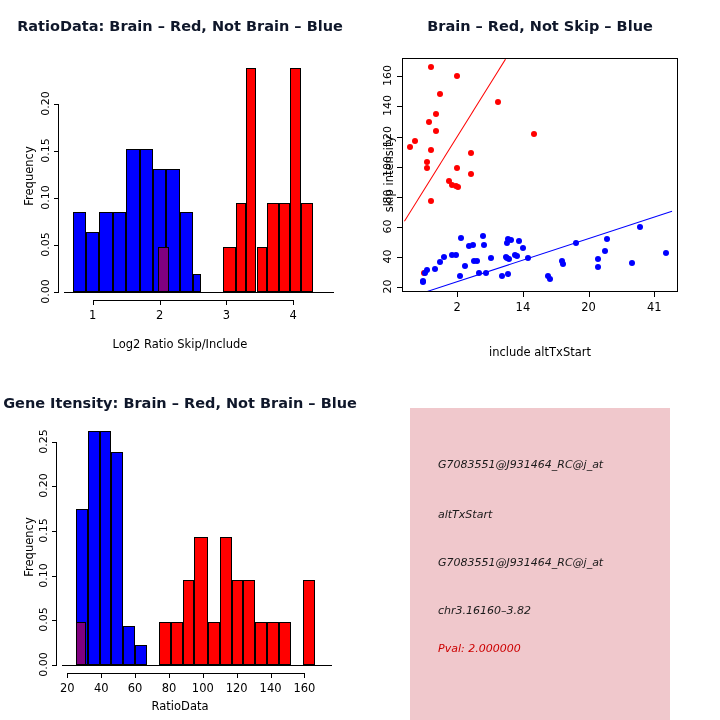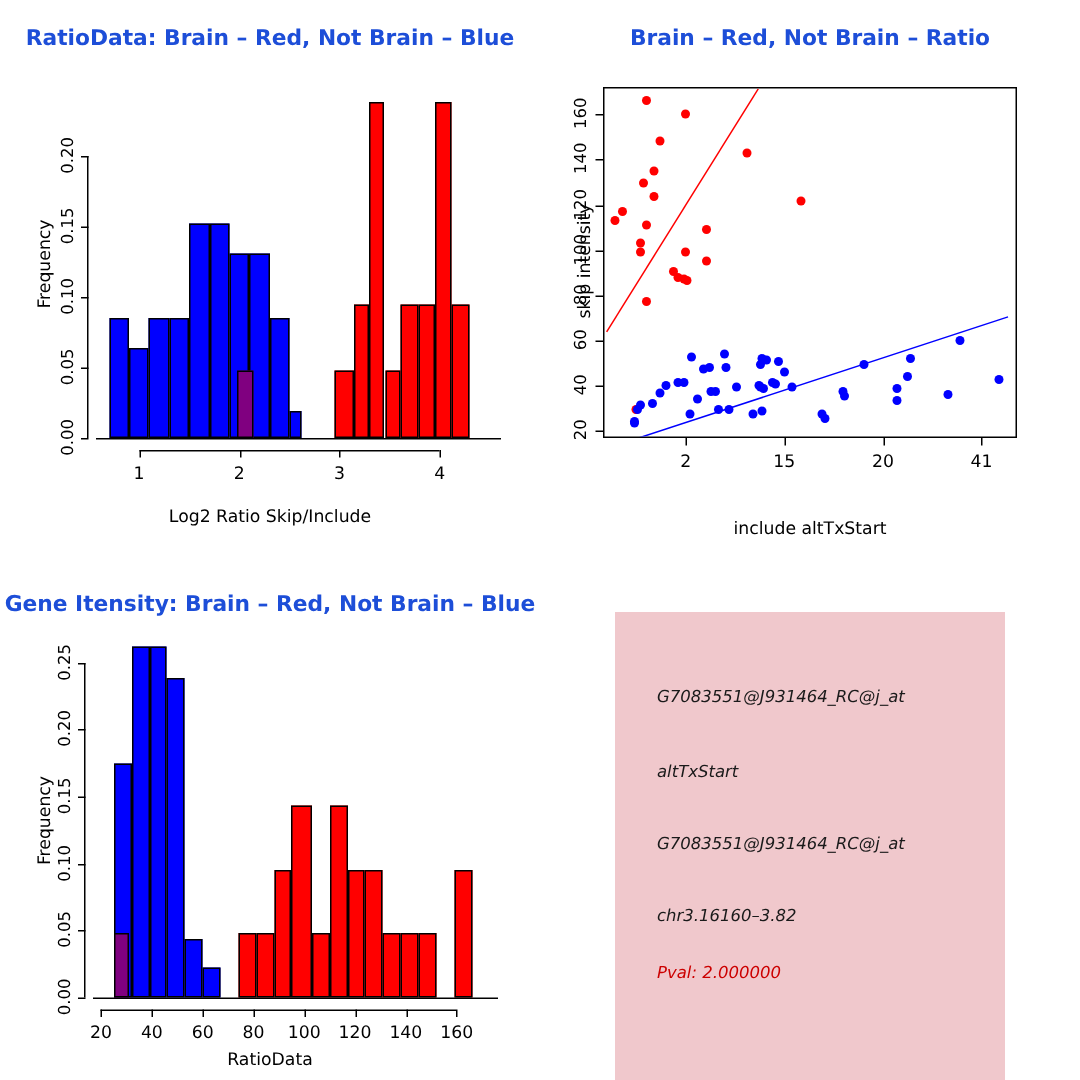--- a/index.html
+++ b/index.html
@@ -6,21 +6,21 @@
   body{width:720px;height:720px;position:relative;overflow:hidden;
        font-family:"DejaVu Sans","Liberation Sans",sans-serif;
        -webkit-font-smoothing:none;}
   .panel{position:absolute;width:360px;height:360px;}
   #panel-tl{left:0;top:0;}
   #panel-tr{left:360px;top:0;}
   #panel-bl{left:0;top:377px;text-decoration:underline;}
   #panel-br{left:360px;top:360px;}
 
   .ptitle{position:absolute;left:0;right:0;top:18px;text-align:center;
-          font-size:14.5px;font-weight:bold;color:#1d4ed8;letter-spacing:0px;}
+          font-size:14.5px;font-weight:bold;color:#0f172a;letter-spacing:0px;}
 
   .plotarea{position:absolute;}
   .ytick{position:absolute;font-size:11px;color:#000;white-space:nowrap;
          transform-origin:center center;transform:rotate(-90deg);}
   .xtick{position:absolute;font-size:11.5px;color:#000;white-space:nowrap;
          text-align:center;}
   .ylabel{position:absolute;font-size:11.5px;color:#000;white-space:nowrap;
           transform-origin:center center;transform:rotate(-90deg);}
   .xlabel{position:absolute;font-size:11.5px;color:#000;white-space:nowrap;
           text-align:center;}
@@ -94,21 +94,21 @@
       <div class="axline" style="left: 226.421px; top: 300px; width: 1px; height: 5px;"></div>
       <div class="xtick" style="width: 40px; left: 206.421px; top: 308px;">3</div>
       <div class="axline" style="left: 293.263px; top: 300px; width: 1px; height: 5px;"></div>
       <div class="xtick" style="width: 40px; left: 273.263px; top: 308px;">4</div>
       <div class="xlabel" style="left: 0px; width: 360px; top: 337px;">Log2 Ratio Skip/Include</div>
       <div class="ylabel" style="width: 120px; left: -31px; top: 169px; text-align: center;">Frequency</div>
     </div>
 </div>
 
 <div class="panel" id="panel-tr">
-  <div class="ptitle">Brain – Red, Not Brain – Ratio</div>
+  <div class="ptitle">Brain – Red, Not Skip – Blue</div>
   <div class="plotarea" id="tr-plot">
       <div class="sbox" style="left: 42px; top: 58px; width: 276px; height: 234px;">
         <div class="fitline" style="left: 1.31429px; top: 162.29px; width: 191.258px; border-top-color: rgb(255, 0, 0); transform: rotate(-58.0534deg);"></div>
         <div class="fitline" style="left: 18.4px; top: 234px; width: 264.168px; border-top-color: rgb(0, 0, 255); transform: rotate(-18.1471deg);"></div>
         <div class="pt red" style="left: 24.6px; top: 4.54839px;"></div>
         <div class="pt red" style="left: 50.8857px; top: 13.6065px;"></div>
         <div class="pt red" style="left: 33.8px; top: 31.7226px;"></div>
         <div class="pt red" style="left: 91.6286px; top: 40.0258px;"></div>
         <div class="pt red" style="left: 29.8571px; top: 52.1032px;"></div>
         <div class="pt red" style="left: 23.2857px; top: 60.4065px;"></div>
@@ -187,21 +187,21 @@
       <div class="ytick" style="width: 40px; left: 7px; top: 159.697px; text-align: center;">100</div>
       <div class="axline" style="left: 37px; top: 136.503px; width: 5px; height: 1px;"></div>
       <div class="ytick" style="width: 40px; left: 7px; top: 129.503px; text-align: center;">120</div>
       <div class="axline" style="left: 37px; top: 106.31px; width: 5px; height: 1px;"></div>
       <div class="ytick" style="width: 40px; left: 7px; top: 99.3097px; text-align: center;">140</div>
       <div class="axline" style="left: 37px; top: 76.1161px; width: 5px; height: 1px;"></div>
       <div class="ytick" style="width: 40px; left: 7px; top: 69.1161px; text-align: center;">160</div>
       <div class="axline" style="left: 97.2px; top: 292px; width: 1px; height: 5px;"></div>
       <div class="xtick" style="width: 40px; left: 77.2px; top: 300px;">2</div>
       <div class="axline" style="left: 162.914px; top: 292px; width: 1px; height: 5px;"></div>
-      <div class="xtick" style="width: 40px; left: 142.914px; top: 300px;">15</div>
+      <div class="xtick" style="width: 40px; left: 142.914px; top: 300px;">14</div>
       <div class="axline" style="left: 228.629px; top: 292px; width: 1px; height: 5px;"></div>
       <div class="xtick" style="width: 40px; left: 208.629px; top: 300px;">20</div>
       <div class="axline" style="left: 294.343px; top: 292px; width: 1px; height: 5px;"></div>
       <div class="xtick" style="width: 40px; left: 274.343px; top: 300px;">41</div>
       <div class="xlabel" style="left: 0px; width: 360px; top: 345px;">include altTxStart</div>
       <div class="ylabel" style="width: 140px; left: -41px; top: 167px; text-align: center;">skip intensity</div>
     </div>
 </div>
 
 <div class="panel" id="panel-bl">

